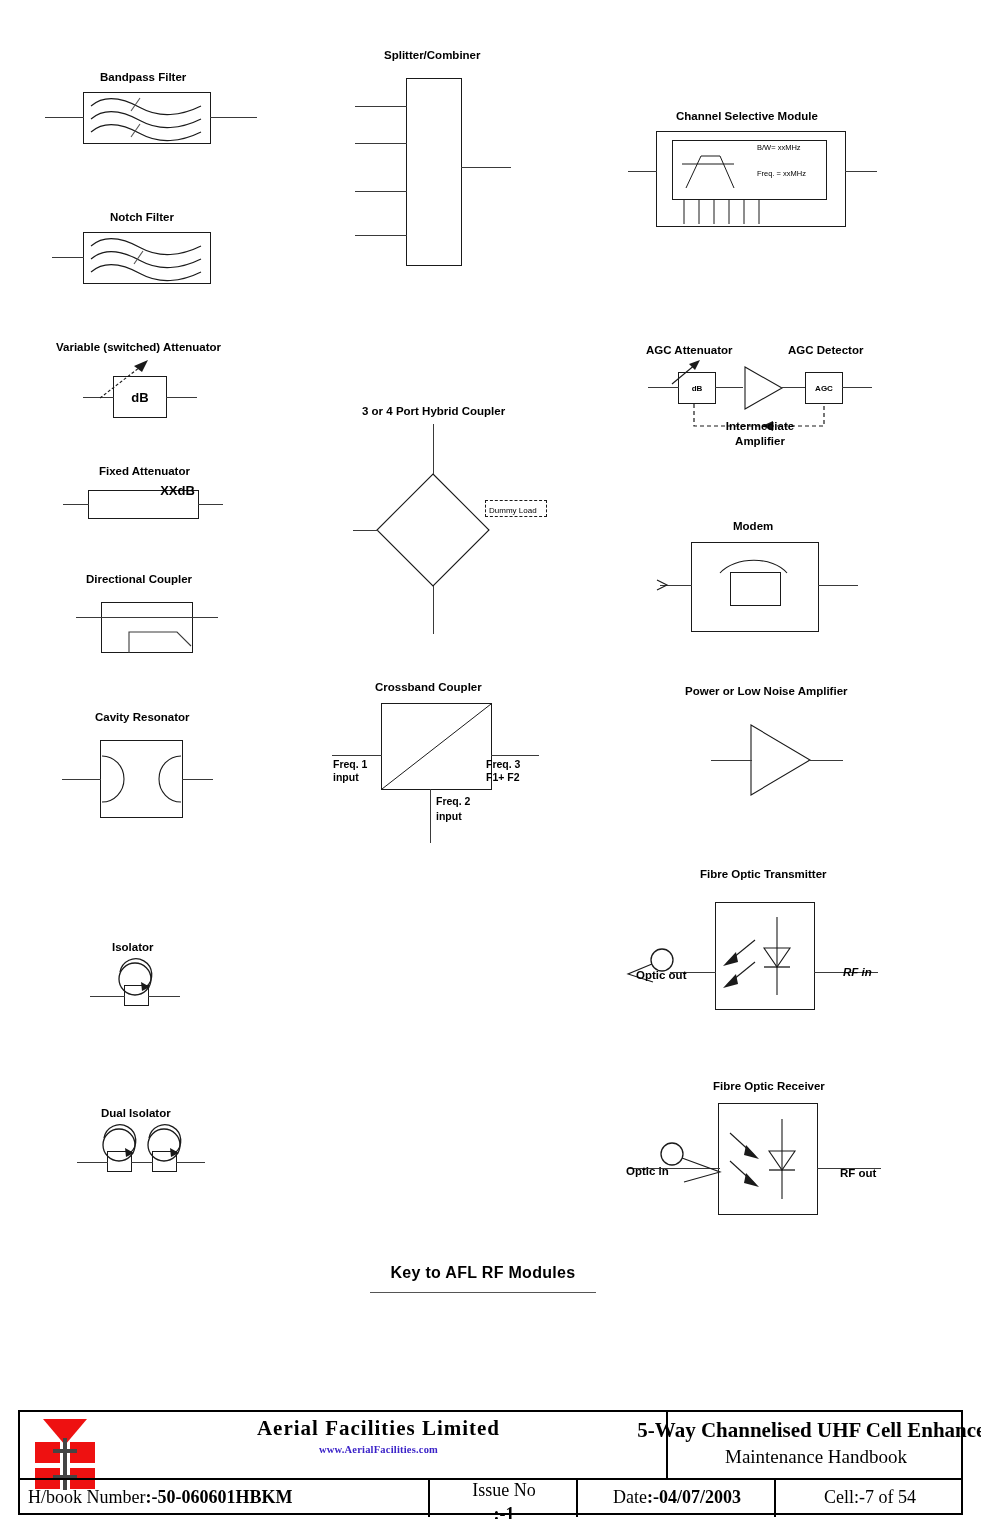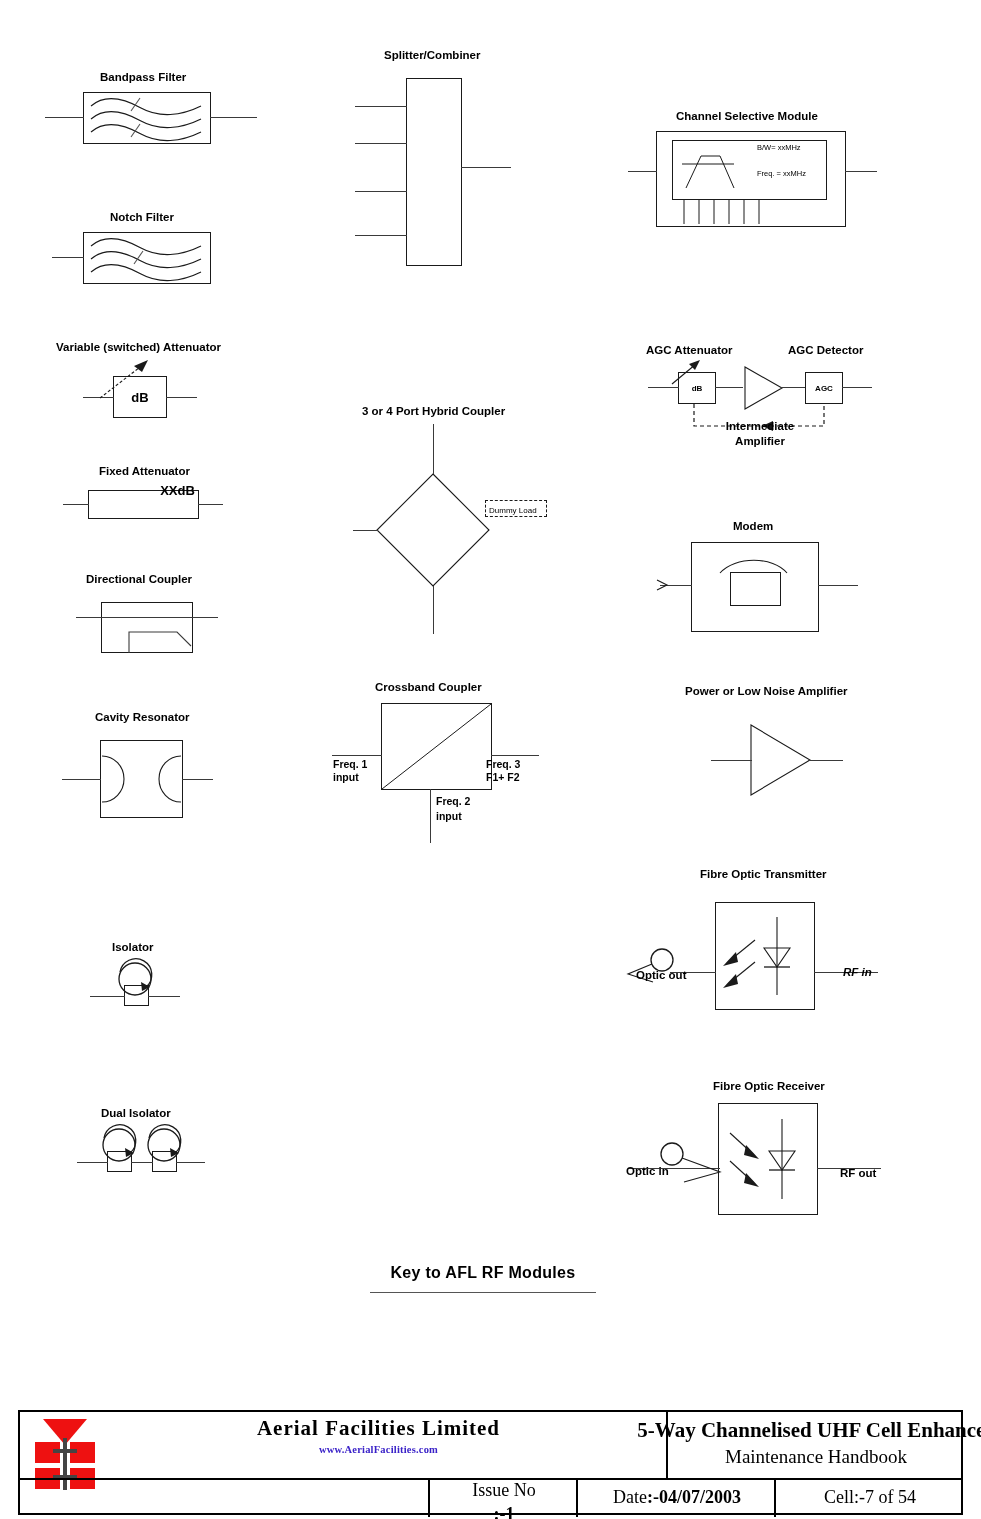--- a/index.html
+++ b/index.html
@@ -348,20 +348,24 @@
       <div class="ft-cell" style="left:650px;top:32px;width:292px;height:26px;justify-content:center;">
         <span class="doc-h2">Maintenance Handbook</span>
       </div>
     </div>
 
     <div class="ft-bot">
       <div class="vsep" style="left:408px;"></div>
       <div class="vsep" style="left:556px;"></div>
       <div class="vsep" style="left:754px;"></div>
 
+      <div class="ft-cell" style="left:8px;top:0;width:396px;height:35px;">
+        <span class="ft-txt">H/book Number</span>
+          <span class="ft-txt" style="font-weight:bold;">:-50-060601HBKM</span>
+      </div>
       <div class="ft-cell" style="left:416px;top:0;width:136px;height:45px;justify-content:space-between;flex-direction:column;">
         <span class="ft-txt">Issue No</span>
           <span class="ft-txt" style="font-weight:bold;">:-1</span>
       </div>
       <div class="ft-cell" style="left:564px;top:0;width:186px;height:35px;justify-content:center;">
         <span class="ft-txt">Date</span>
           <span class="ft-txt" style="font-weight:bold;">:-04/07/2003</span>
       </div>
       <div class="ft-cell" style="left:762px;top:0;width:176px;height:35px;justify-content:center;">
         <span class="ft-txt">Cell</span>

